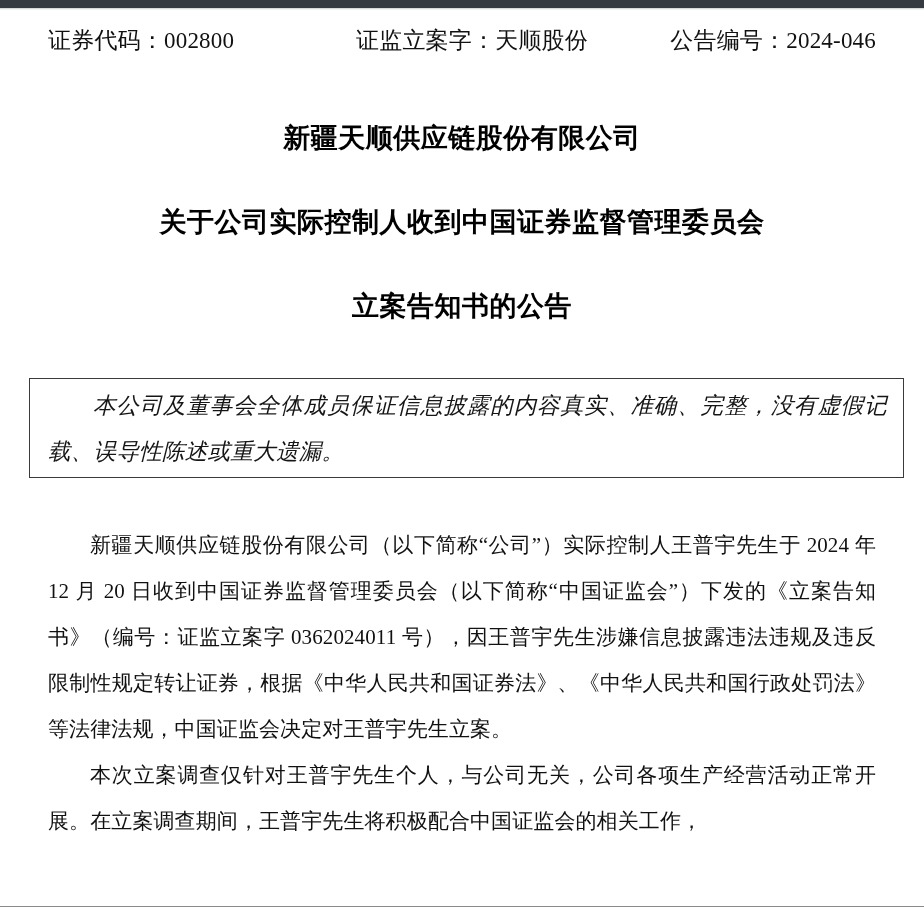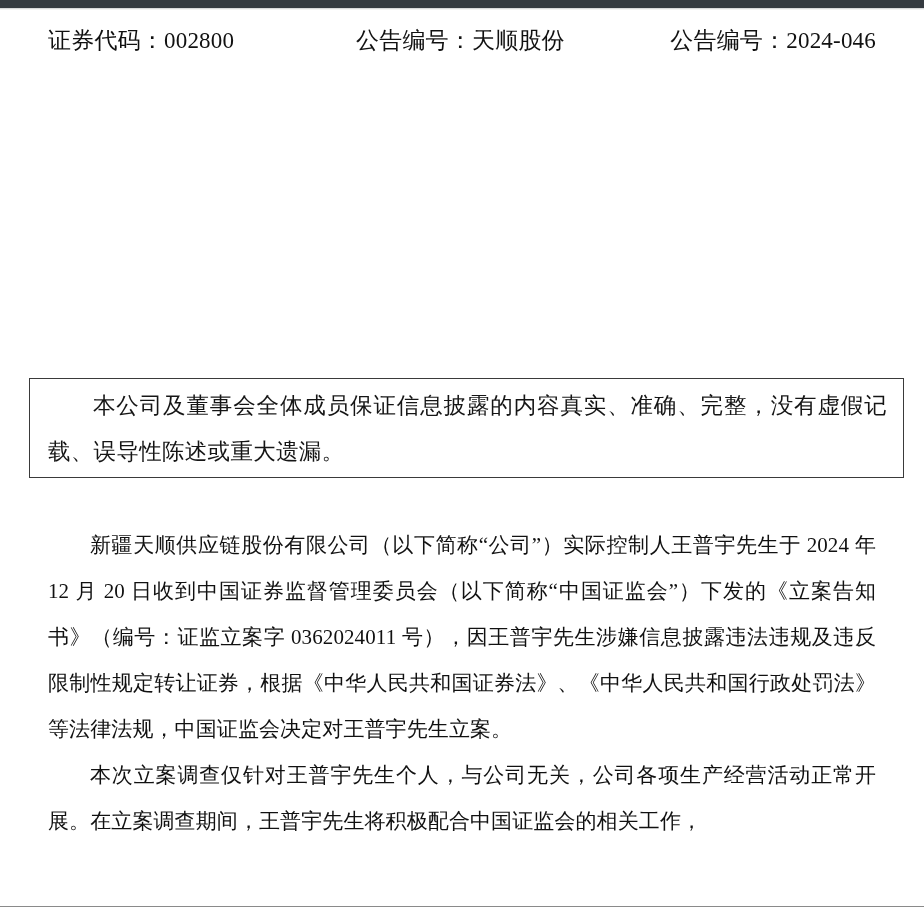--- a/index.html
+++ b/index.html
@@ -88,20 +88,21 @@
     left: 29px;
     top: 368px;
     width: 875px;
     height: 100px;
     border: 1.5px solid #3a3a3a;
     box-sizing: border-box;
     background: #ffffff;
   }
   .disclaimer-text {
     font-family: "Liberation Serif", "DejaVu Serif", serif;
+    font-style: italic;
     font-size: 22.5px;
     line-height: 46px;
     color: #151515;
     text-align: justify;
     text-justify: inter-ideograph;
     text-indent: 2em;
     padding: 4px 16px 0 18px;
     box-sizing: border-box;
     letter-spacing: 0.3px;
   }
@@ -141,24 +142,29 @@
 </head>
 <body>
 
 <div class="top-bar"></div>
 <div class="top-bar-shadow"></div>
 
 <div class="page">
 
   <div class="meta-row">
     <span class="meta-item meta-code">证券代码：002800</span>
-    <span class="meta-item meta-short">公告编号：天顺股份</span>
+    <span class="meta-item meta-short">证监立案字：天顺股份</span>
     <span class="meta-item meta-no">公告编号：2024-046</span>
   </div>
 
+  <div class="title-block">
+    <div class="title-line l1">新疆天顺供应链股份有限公司</div>
+    <div class="title-line l2">关于公司实际控制人收到中国证券监督管理委员会</div>
+    <div class="title-line l3">立案告知书的公告</div>
+  </div>
 
   <div class="disclaimer-box">
     <div class="disclaimer-text">本公司及董事会全体成员保证信息披露的内容真实、准确、完整，没有虚假记载、误导性陈述或重大遗漏。</div>
   </div>
 
   <div class="body-block">
     <p class="body-para">新疆天顺供应链股份有限公司（以下简称“公司”）实际控制人王普宇先生于 2024 年 12 月 20 日收到中国证券监督管理委员会（以下简称“中国证监会”）下发的《立案告知书》（编号：证监立案字 0362024011 号），因王普宇先生涉嫌信息披露违法违规及违反限制性规定转让证券，根据《中华人民共和国证券法》、《中华人民共和国行政处罚法》等法律法规，中国证监会决定对王普宇先生立案。</p>
     <p class="body-para">本次立案调查仅针对王普宇先生个人，与公司无关，公司各项生产经营活动正常开展。在立案调查期间，王普宇先生将积极配合中国证监会的相关工作，</p>
   </div>
 

